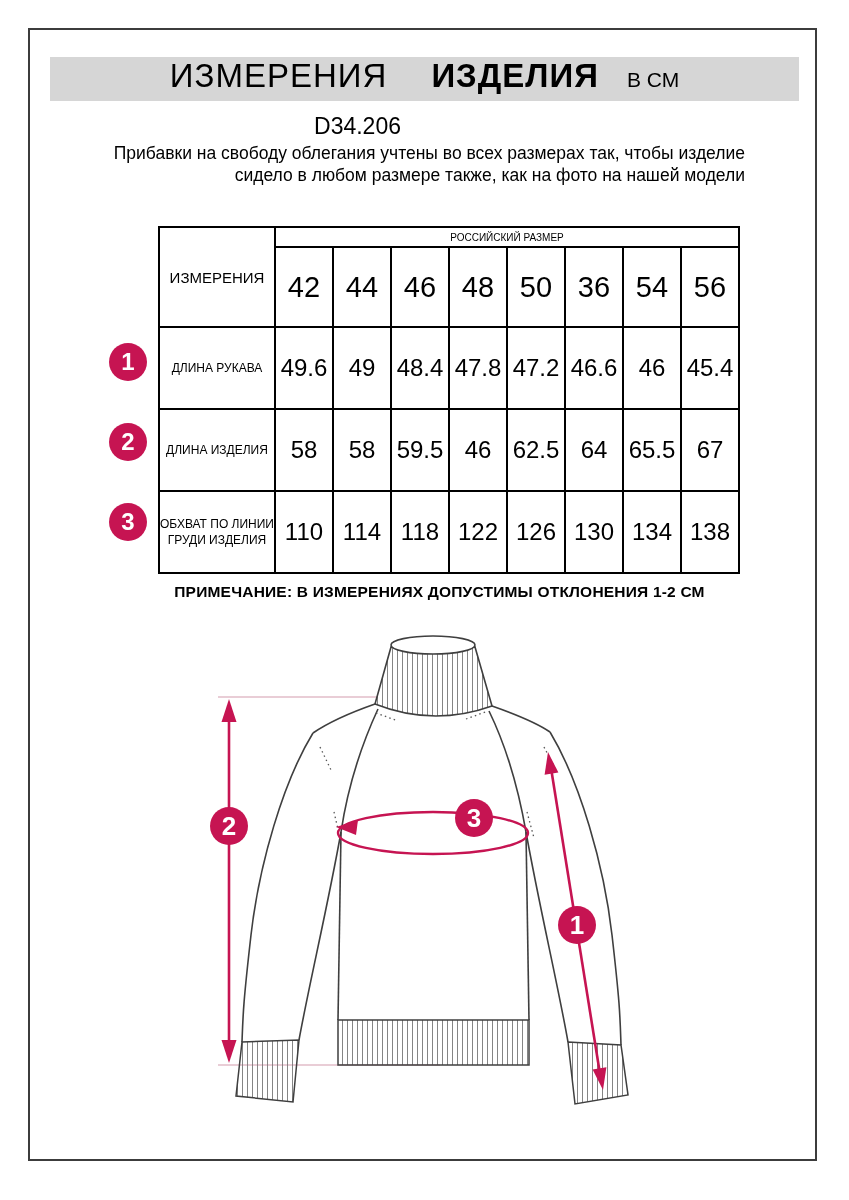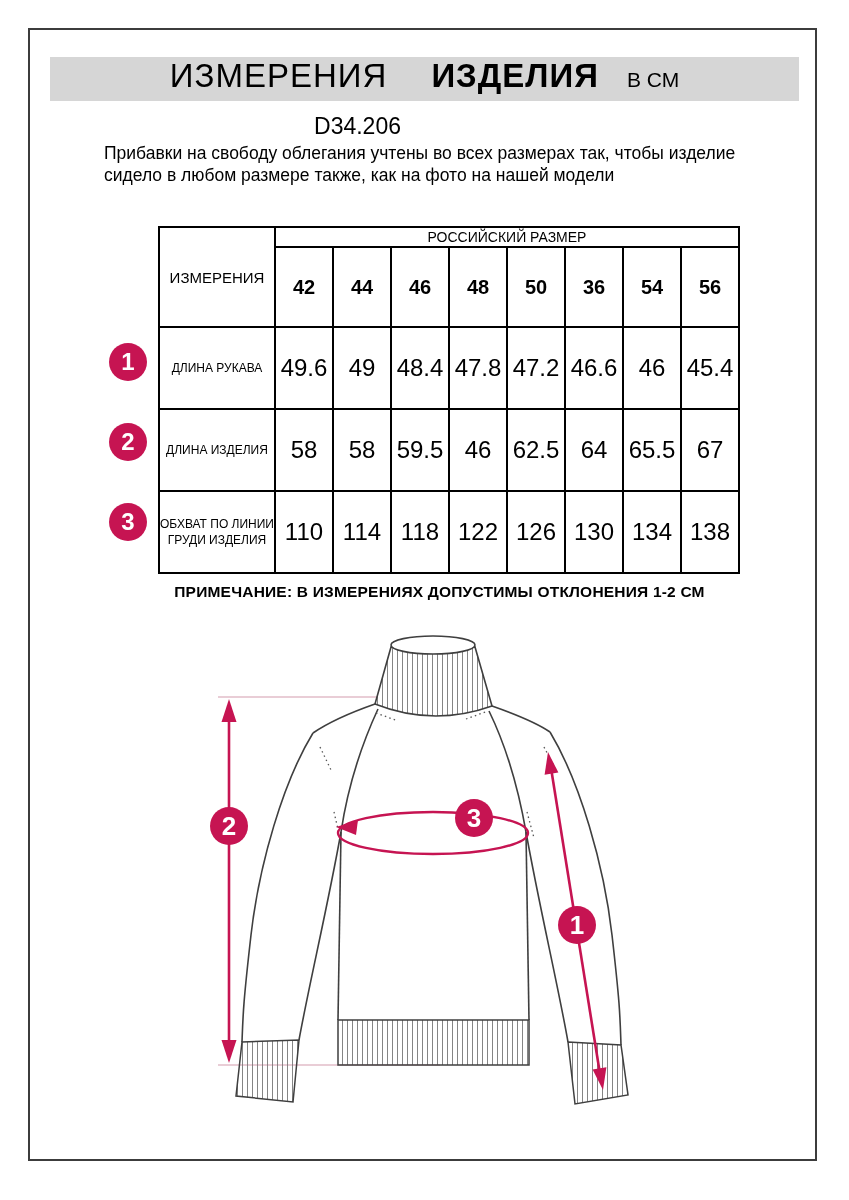--- a/index.html
+++ b/index.html
@@ -9,28 +9,28 @@
   }
   .frame{position:absolute;left:28px;top:28px;width:785px;height:1129px;border:2px solid #3c3c3c;}
   .header-bar{
     position:absolute;left:50px;top:57px;width:749px;height:44px;background:#d6d6d6;
     display:flex;align-items:baseline;justify-content:center;
   }
   .title-main{font-size:33px;letter-spacing:1px;}
   .title-bold{font-size:33px;font-weight:bold;letter-spacing:1px;margin-left:44px;}
   .title-unit{font-size:21px;margin-left:28px;}
   .code{position:absolute;left:0;top:113px;width:715px;text-align:center;font-size:23px;}
-  .desc{position:absolute;left:104px;top:142px;width:641px;text-align:left;font-size:17.5px;line-height:1.26;}
+  .desc{position:absolute;left:104px;top:142px;width:641px;text-align:right;font-size:17.5px;line-height:1.26;}
   table.size-table{
     position:absolute;left:158px;top:226px;border-collapse:collapse;table-layout:fixed;
   }
   table.size-table td{border:2px solid #000;text-align:center;vertical-align:middle;padding:0;}
   td.corner{width:114px;font-size:15px;}
-  td.group{height:18px;font-size:14px;}
-  tr.sizes td{height:78px;font-size:20px;font-weight:bold;width:56px;}
+  td.group{height:18px;font-size:10px;}
+  tr.sizes td{height:78px;font-size:29px;font-weight:normal;width:56px;}
   tr.datarow td{height:80px;}
   td.label-cell{font-size:12px;line-height:1.35;padding:0 7px;}
   td.val-cell{font-size:24px;}
   .marker{
     position:absolute;width:38px;height:38px;border-radius:50%;background:#c61452;
     color:#fff;font-weight:bold;font-size:24px;display:flex;align-items:center;justify-content:center;
   }
   .note{position:absolute;left:15px;top:583px;width:849px;text-align:center;font-weight:bold;font-size:15.5px;letter-spacing:.2px;}
   svg.diagram{position:absolute;left:0;top:0;width:849px;height:1200px;}
 </style>

